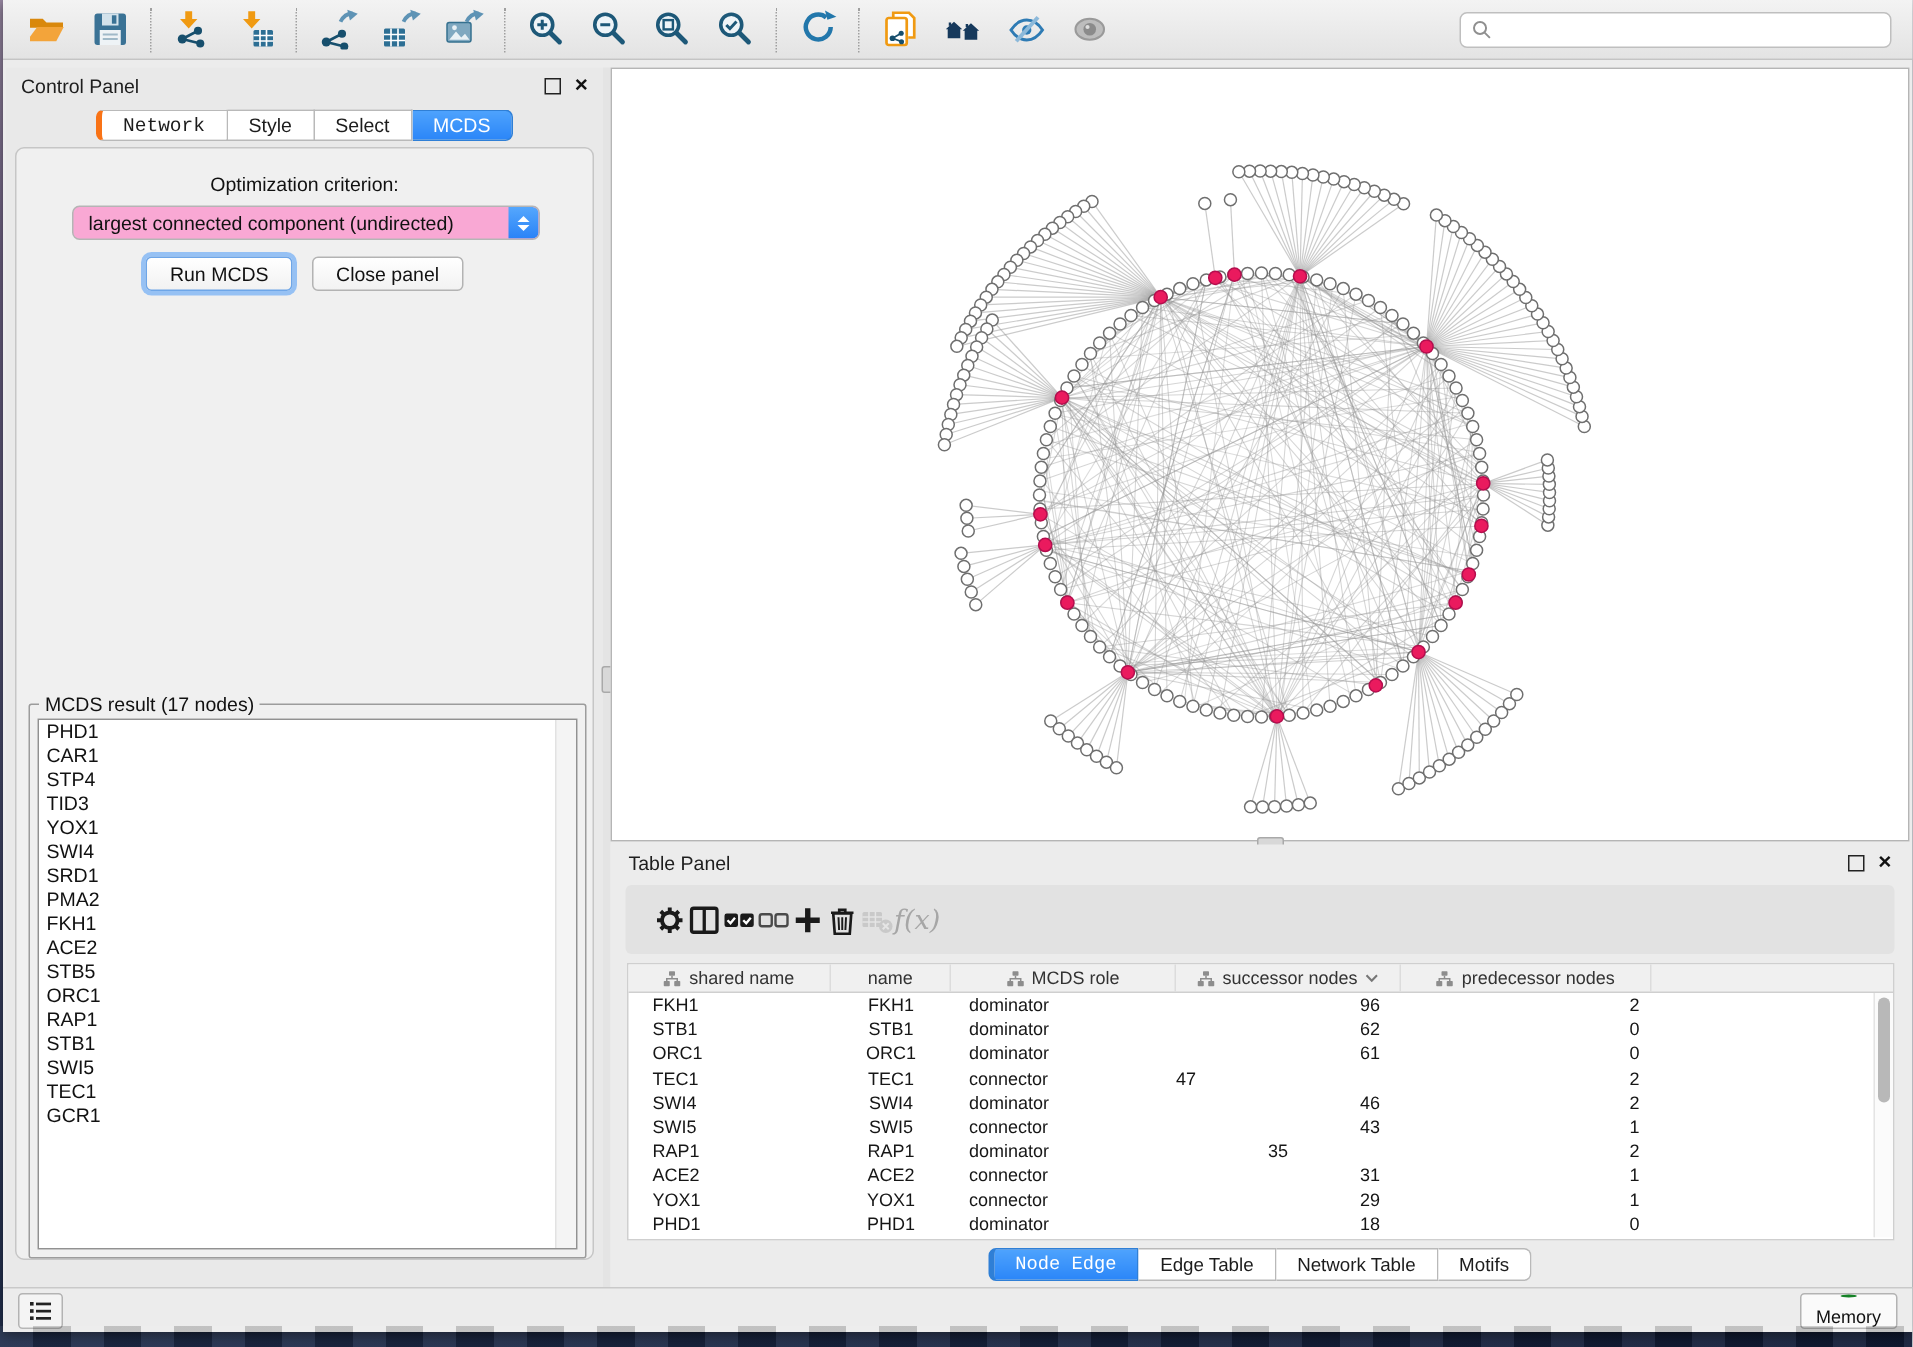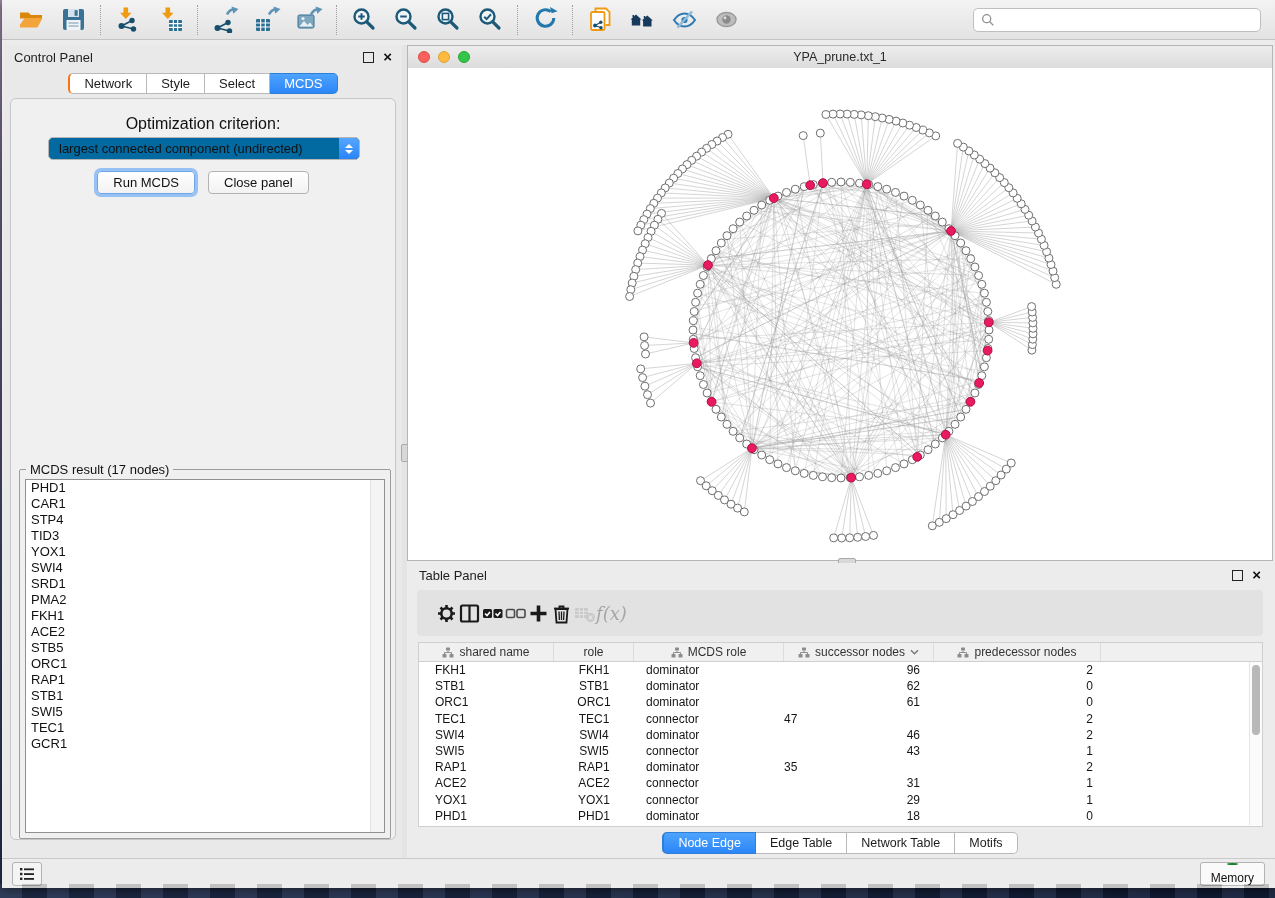--- a/index.html
+++ b/index.html
@@ -30,27 +30,27 @@
 
   
   .control-panel{position:absolute;left:2px;top:45px;width:398px;height:813px;background:#e9e9e9;}
   .cp-head{position:absolute;left:0;top:0;width:100%;height:24px;display:flex;align-items:center;
     padding:0 10px;box-sizing:border-box;}
   .cp-head .win-btns{margin-left:auto;}
   .cp-tabs{position:absolute;left:0;top:28px;width:100%;height:23px;display:flex;justify-content:center;}
   .seg{display:flex;}
   .seg .tab{background:#fff;border:1px solid #b9b9b9;border-left:none;padding:2px 14px;font-size:13px;color:#1c1c1c;
     display:flex;align-items:center;height:21px;box-sizing:border-box;}
-  .seg .tab:first-child{border-left:2px solid #f97316;border-radius:5px 0 0 5px;}
+  .seg .tab:first-child{border-left:4px solid #f97316;border-radius:5px 0 0 5px;font-family:Liberation Mono, monospace;}
   .seg .tab:last-child{border-radius:0 5px 5px 0;}
   .seg .tab.active{background:linear-gradient(#4ea3fd,#2b86f8);border-color:#2f7fd6;color:#fff;}
   .cp-pane{position:absolute;left:6px;top:53px;width:386px;height:742px;background:#f0f0f0;
     border:1px solid #c6c6c6;border-radius:6px;box-sizing:border-box;}
-  .opt-label{position:absolute;left:0;top:16px;width:100%;text-align:center;font-size:16px;color:#111;}
-  .dropdown{position:absolute;left:37px;top:38px;width:312px;height:23px;background:#0369a1;border:1px solid #b5b5b5;
+  .opt-label{position:absolute;left:0;top:16px;width:100%;text-align:center;font-size:13px;color:#111;}
+  .dropdown{position:absolute;left:37px;top:38px;width:312px;height:23px;background:#f9a8d4;border:1px solid #b5b5b5;
     border-radius:5px;display:flex;align-items:center;box-sizing:border-box;overflow:hidden;}
   .dropdown .val{flex:1;font-size:13px;color:#111;padding-left:10px;white-space:nowrap;}
   .dd-step{width:20px;height:100%;background:linear-gradient(#55a7fd,#2a83f7);display:flex;flex-direction:column;
     align-items:center;justify-content:center;gap:2px;border-radius:0 4px 4px 0;}
   .dd-step i{width:0;height:0;border-left:4px solid transparent;border-right:4px solid transparent;display:block;}
   .dd-step .up{border-bottom:4px solid #fff;}
   .dd-step .dn{border-top:4px solid #fff;}
   .btn-row{position:absolute;left:0;top:72px;width:100%;display:flex;justify-content:center;gap:13px;}
   .mac-btn{background:linear-gradient(#ffffff,#f2f2f2);border:1px solid #b3b3b3;border-radius:4px;font-size:13px;
     color:#111;padding:3px 15px;height:23px;box-sizing:border-box;font-family:"Liberation Sans",sans-serif;}
@@ -321,26 +321,20 @@
               <div class="list-scroll"></div>
             </div>
         </div>
       </div>
     </div>
 
     <div class="v-split"></div>
     <div class="v-grip"></div>
 
     <div class="net-win">
-      <div class="net-title">
-        <span class="tl r"></span>
-        <span class="tl y"></span>
-        <span class="tl g"></span>
-        <span class="ttl">YPA_prune.txt_1</span>
-      </div>
       <svg class="net-canvas" id="net-svg" viewBox="0 0 864 492">
           <line x1="465.9" y1="117.7" x2="538.2" y2="366.1" stroke="#979797" stroke-opacity="0.35" stroke-width="0.7"></line>
           <line x1="286.7" y1="284.5" x2="350.9" y2="138.8" stroke="#979797" stroke-opacity="0.35" stroke-width="0.7"></line>
           <line x1="290.9" y1="303.2" x2="329.9" y2="155.8" stroke="#979797" stroke-opacity="0.35" stroke-width="0.7"></line>
           <line x1="397.2" y1="118.4" x2="288.5" y2="294.1" stroke="#979797" stroke-opacity="0.35" stroke-width="0.7"></line>
           <line x1="316.1" y1="171.3" x2="535.4" y2="155.2" stroke="#979797" stroke-opacity="0.35" stroke-width="0.7"></line>
           <line x1="299.7" y1="197.6" x2="402" y2="117.3" stroke="#979797" stroke-opacity="0.35" stroke-width="0.7"></line>
           <line x1="362.6" y1="131.8" x2="396.2" y2="118.6" stroke="#979797" stroke-opacity="0.35" stroke-width="0.7"></line>
           <line x1="381.5" y1="400.8" x2="414.8" y2="115.1" stroke="#979797" stroke-opacity="0.35" stroke-width="0.7"></line>
           <line x1="579.6" y1="282.4" x2="577.9" y2="292" stroke="#979797" stroke-opacity="0.35" stroke-width="0.7"></line>
@@ -1094,21 +1088,21 @@
                 <g fill="#8d8d8d">
                   <rect x="4" y="0.5" width="4" height="3" rx="0.5"></rect>
                   <rect x="0.5" y="7" width="4" height="3.5" rx="0.5"></rect>
                   <rect x="7.5" y="7" width="4" height="3.5" rx="0.5"></rect>
                 </g>
                 <path d="M6 3.5v2M2.5 7V5.5h7V7" stroke="#8d8d8d" fill="none"></path>
               </svg>
               <span>shared name</span>
             </div>
             <div class="th" style="width: 80px;">
-              <span>role</span>
+              <span>name</span>
             </div>
             <div class="th" style="width: 150px;">
               <svg width="12" height="11" viewBox="0 0 12 11">
                 <g fill="#8d8d8d">
                   <rect x="4" y="0.5" width="4" height="3" rx="0.5"></rect>
                   <rect x="0.5" y="7" width="4" height="3.5" rx="0.5"></rect>
                   <rect x="7.5" y="7" width="4" height="3.5" rx="0.5"></rect>
                 </g>
                 <path d="M6 3.5v2M2.5 7V5.5h7V7" stroke="#8d8d8d" fill="none"></path>
               </svg>
@@ -1180,21 +1174,21 @@
               <div class="td" style="width: 135px; text-align: left; padding-left: 16px;">SWI5</div>
               <div class="td" style="width: 80px; text-align: center; padding-left: 0px;">SWI5</div>
               <div class="td" style="width: 150px; text-align: left; padding-left: 12px;">connector</div>
               <div class="td" style="width: 150px; text-align: right; padding-right: 14px;">43</div>
               <div class="td" style="width: 167px; text-align: right; padding-right: 8px;">1</div>
             </div>
             <div class="tr">
               <div class="td" style="width: 135px; text-align: left; padding-left: 16px;">RAP1</div>
               <div class="td" style="width: 80px; text-align: center; padding-left: 0px;">RAP1</div>
               <div class="td" style="width: 150px; text-align: left; padding-left: 12px;">dominator</div>
-              <div class="td" style="width: 150px; text-align: left; padding-right: 14px;">35</div>
+              <div class="td" style="width: 150px; text-align: center; padding-right: 14px;">35</div>
               <div class="td" style="width: 167px; text-align: right; padding-right: 8px;">2</div>
             </div>
             <div class="tr">
               <div class="td" style="width: 135px; text-align: left; padding-left: 16px;">ACE2</div>
               <div class="td" style="width: 80px; text-align: center; padding-left: 0px;">ACE2</div>
               <div class="td" style="width: 150px; text-align: left; padding-left: 12px;">connector</div>
               <div class="td" style="width: 150px; text-align: right; padding-right: 14px;">31</div>
               <div class="td" style="width: 167px; text-align: right; padding-right: 8px;">1</div>
             </div>
             <div class="tr">

